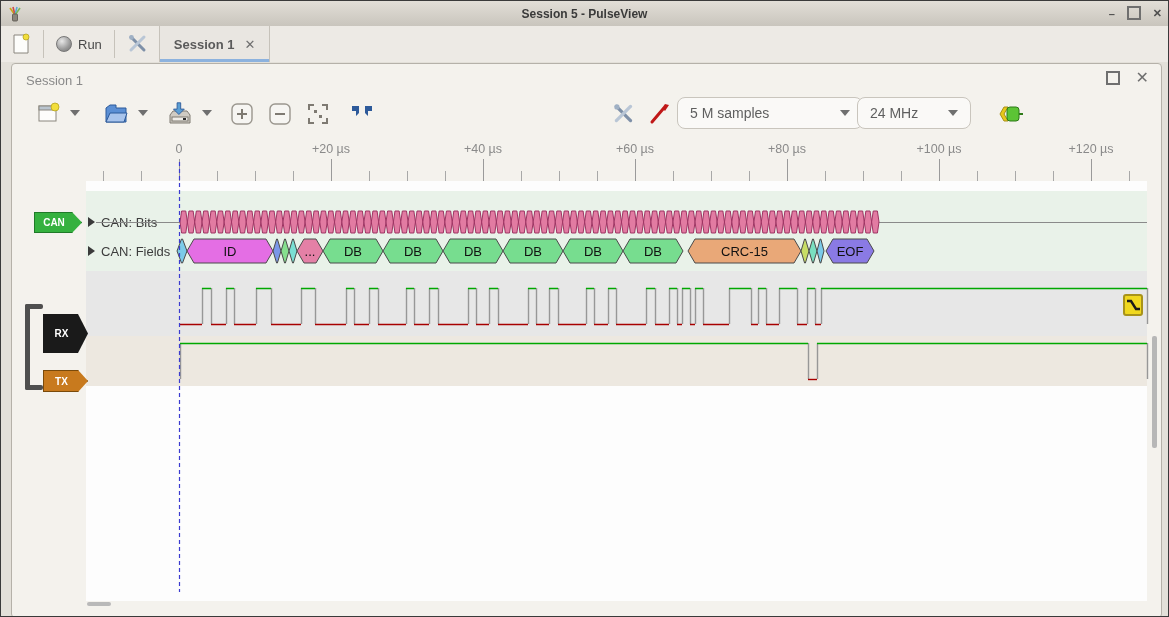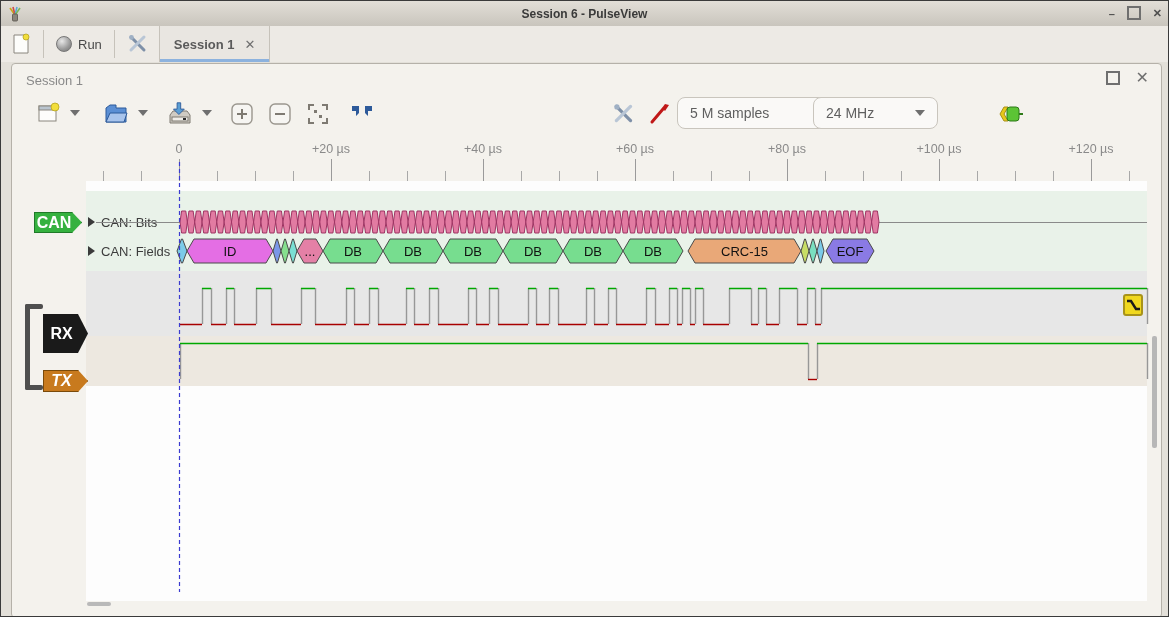--- a/index.html
+++ b/index.html
@@ -53,21 +53,21 @@
     display:flex;align-items:center;padding:0 12px;font-size:14px;color:#5f5f5f;}
   .combo-caret{width:0;height:0;border-left:5px solid transparent;
     border-right:5px solid transparent;border-top:6px solid #6f6f6f;margin-left:auto;}
   
   .rowbg{position:absolute;}
   .gutter{position:absolute;left:11px;top:138px;width:74px;height:462px;background:#f4f2ed;}
   .plotwhite{position:absolute;left:85px;top:180px;width:1061px;height:420px;background:#fdfdfd;}
   .tracelabel{position:absolute;font-size:13px;color:#3c3c3c;}
   .expander{position:absolute;width:0;height:0;border-top:5px solid transparent;
     border-bottom:5px solid transparent;border-left:7px solid #3a3a3a;}
-  .tag{position:absolute;color:#fff;font-size:16px;font-weight:bold;
+  .tag{position:absolute;color:#fff;font-size:10px;font-weight:bold;
     display:flex;align-items:center;justify-content:center;
     clip-path:polygon(0 0,calc(100% - 10px) 0,100% 50%,calc(100% - 10px) 100%,0 100%);
     padding-right:8px;box-sizing:border-box;}
   .bracket-v{position:absolute;left:24px;top:303px;width:5px;height:86px;
     background:#4f4f4f;border-radius:2px;}
   .bracket-h{position:absolute;left:24px;width:18px;height:5px;background:#4f4f4f;border-radius:2px;}
   .trigicon{position:absolute;left:1122px;top:293px;width:20px;height:22px;
     background:#f0d81e;border:2px solid #a8931a;border-radius:3px;box-sizing:border-box;}
   .hscroll{position:absolute;left:86px;top:601px;width:24px;height:4px;
     background:#b9b9b9;border-radius:2px;}
@@ -84,21 +84,21 @@
   <div class="titlebar">
     <svg class="appicon" viewBox="0 0 16 18">
       <g stroke-width="1.6" fill="none">
         <path d="M8 10 L3 3" stroke="#c8a818"></path>
         <path d="M8 10 L6 2" stroke="#d04848"></path>
         <path d="M8 10 L10 2" stroke="#58a8d8"></path>
         <path d="M8 10 L13 3" stroke="#78b858"></path>
       </g>
       <rect x="5.5" y="9" width="5" height="7" rx="1" fill="#8a857c" stroke="#55514a" stroke-width="0.8"></rect>
     </svg>
-    <div class="apptitle">Session 6 - PulseView</div>
+    <div class="apptitle">Session 5 - PulseView</div>
     <div class="winbtns">
       <span>–</span>
       <span><span class="sw-max" style="display:inline-block"></span></span>
       <span>✕</span>
     </div>
   </div>
 
   <div class="maintoolbar">
     <div class="mtb-btn">
       <svg class="icon-svg" width="20" height="22" viewBox="0 0 20 22">
@@ -200,21 +200,21 @@
         <svg class="icon-svg" width="24" height="24" viewBox="0 0 24 24">
           <path d="M21 3 l-4 -1 -3 4 3 3 z" fill="#c01818"></path>
           <path d="M15 7 L4 20" stroke="#c01818" stroke-width="3" stroke-linecap="round"></path>
         </svg>
       </div>
 
       <div class="combo-box" style="left:665px;width:186px">
         <span>5 M samples</span>
         <span class="combo-caret"></span>
       </div>
-      <div class="combo-box" style="left:801px;width:125px">
+      <div class="combo-box" style="left:845px;width:114px">
         <span>24 MHz</span>
         <span class="combo-caret"></span>
       </div>
 
       <div class="tbtn" style="left:980px">
         <svg class="icon-svg" width="28" height="20" viewBox="0 0 28 20">
           <path d="M7 10 l4 -7 4 0 -4 7 4 7 -4 0 z" transform="translate(-3 0)" fill="#e8c818" stroke="#a8901a"></path>
           <rect x="11" y="3" width="12" height="14" rx="3" fill="#5cc435" stroke="#2d7a18"></rect>
           <path d="M23 10 h4" stroke="#2d7a18" stroke-width="2"></path>
         </svg>
@@ -231,21 +231,21 @@
   <div class="tag" style="left:33px;top:211px;width:48px;height:21px;background:#35b13f;border:1px solid #1f7a28;">CAN</div>
   <div class="expander" style="left:87px;top:216px;"></div>
   <div class="tracelabel" style="left:100px;top:214px;">CAN: Bits</div>
   <div class="expander" style="left:87px;top:245px;"></div>
   <div class="tracelabel" style="left:100px;top:243px;">CAN: Fields</div>
 
   <div class="bracket-v"></div>
   <div class="bracket-h" style="top:303px"></div>
   <div class="bracket-h" style="top:384px"></div>
   <div class="tag" style="left:42px;top:313px;width:45px;height:39px;background:#1a1a1a;">RX</div>
-  <div class="tag" style="left:42px;top:369px;width:45px;height:22px;background:#c87a1e;border:1px solid #7a4a0a;font-style:italic;">TX</div>
+  <div class="tag" style="left:42px;top:369px;width:45px;height:22px;background:#c87a1e;border:1px solid #7a4a0a;">TX</div>
 
   <div class="trigicon">
     <svg width="16" height="18" viewBox="0 0 16 18" style="display:block">
       <path d="M2 5 h4 l5 8 h4" fill="none" stroke="#1a1a1a" stroke-width="2.4"></path>
     </svg>
   </div>
 
   <div class="hscroll"></div>
   <div class="vscroll"></div>
 

